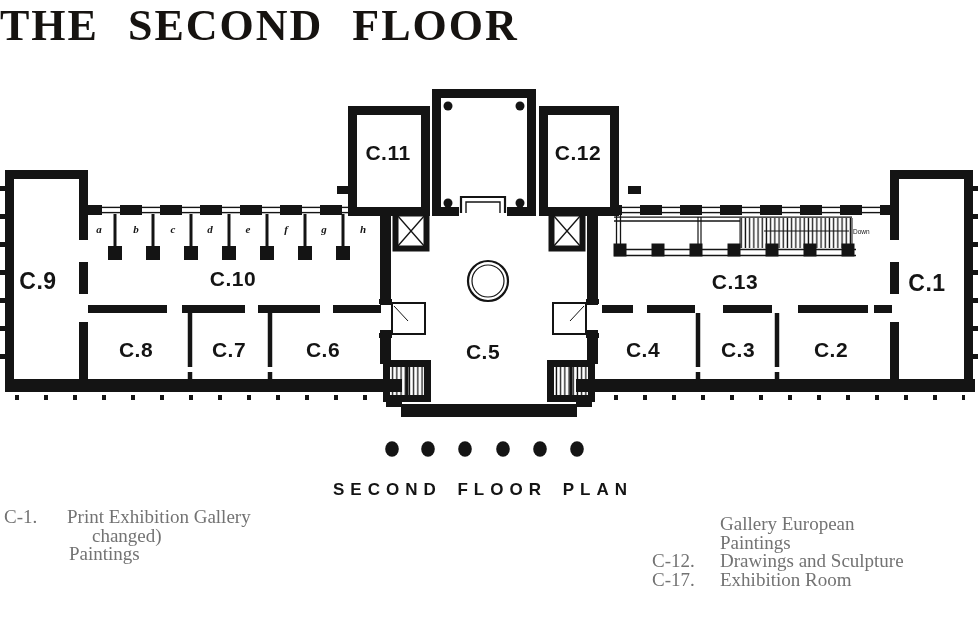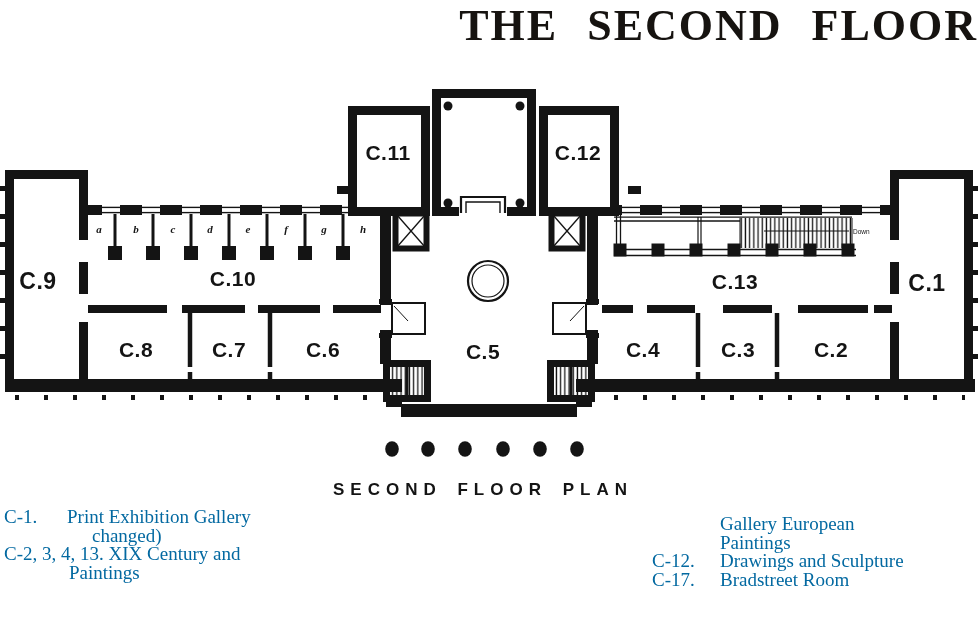--- a/index.html
+++ b/index.html
@@ -1,33 +1,33 @@
 <!DOCTYPE html>
 <html><head>
 <meta charset="utf-8">
 <style>
   html,body{margin:0;padding:0;background:#e8e8e6;}
   .page{position:relative;width:978px;height:630px;background:#ffffff;overflow:hidden;
         font-family:"Liberation Serif",serif;color:#141414;}
-  .title{position:absolute;top:0;left:0;width:100%;text-align:right;
+  .title{position:absolute;top:0;left:0;width:100%;text-align:left;
          font-family:"Liberation Serif",serif;font-weight:bold;font-size:44px;line-height:52px;
          letter-spacing:2px;word-spacing:16px;color:#161310;}
   .plan-svg{position:absolute;left:0;top:58px;}
   
   .rl{font-family:"Liberation Sans",sans-serif;font-weight:bold;font-size:21px;fill:#141414;
       text-anchor:middle;letter-spacing:.5px;}
   .rl-lg{font-size:23px;}
   .alc{font-family:"Liberation Serif",serif;font-style:italic;font-weight:bold;font-size:11px;
        fill:#141414;text-anchor:middle;}
   .cap{font-family:"Liberation Sans",sans-serif;font-weight:bold;font-size:17px;
        letter-spacing:6px;word-spacing:5px;fill:#141414;text-anchor:middle;}
   .tinyl{font-family:"Liberation Sans",sans-serif;font-size:6.5px;fill:#141414;text-anchor:start;}
   
   .legend{position:absolute;font-family:"Liberation Serif",serif;font-size:19px;
-          line-height:18.5px;color:#0369a1;white-space:nowrap;}
+          line-height:18.5px;color:#737373;white-space:nowrap;}
   .legend-left{left:4px;top:508px;}
   .legend-right{left:652px;top:515px;}
   .term{display:inline-block;width:63px;}
   .termr{display:inline-block;width:68px;}
   .ind1{padding-left:65px;}
   .ind2{padding-left:88px;}
   .ind1r{padding-left:68px;}
 </style>
 </head>
 <body>
@@ -218,24 +218,23 @@
       <ellipse cx="540" cy="449" rx="6.8" ry="7.8" fill="#141414"></ellipse>
       <ellipse cx="577" cy="449" rx="6.8" ry="7.8" fill="#141414"></ellipse>
     </g>
 
     <text class="cap" x="483" y="495">SECOND FLOOR PLAN</text>
   </svg>
 
   <div class="legend legend-left">
     <div><span class="term">C-1.</span><span>Print Exhibition Gallery</span></div>
     <div class="ind2">changed)</div>
-    <div>C-2, 3, 4, 13. XIX Century and</div>
     <div class="ind1">Paintings</div>
   </div>
 
   <div class="legend legend-right">
     <div class="ind1r">Gallery European</div>
     <div class="ind1r">Paintings</div>
     <div><span class="termr">C-12.</span><span>Drawings and Sculpture</span></div>
-    <div><span class="termr">C-17.</span><span>Bradstreet Room</span></div>
+    <div><span class="termr">C-17.</span><span>Exhibition Room</span></div>
   </div>
 
 </div>
 
 </body></html>

